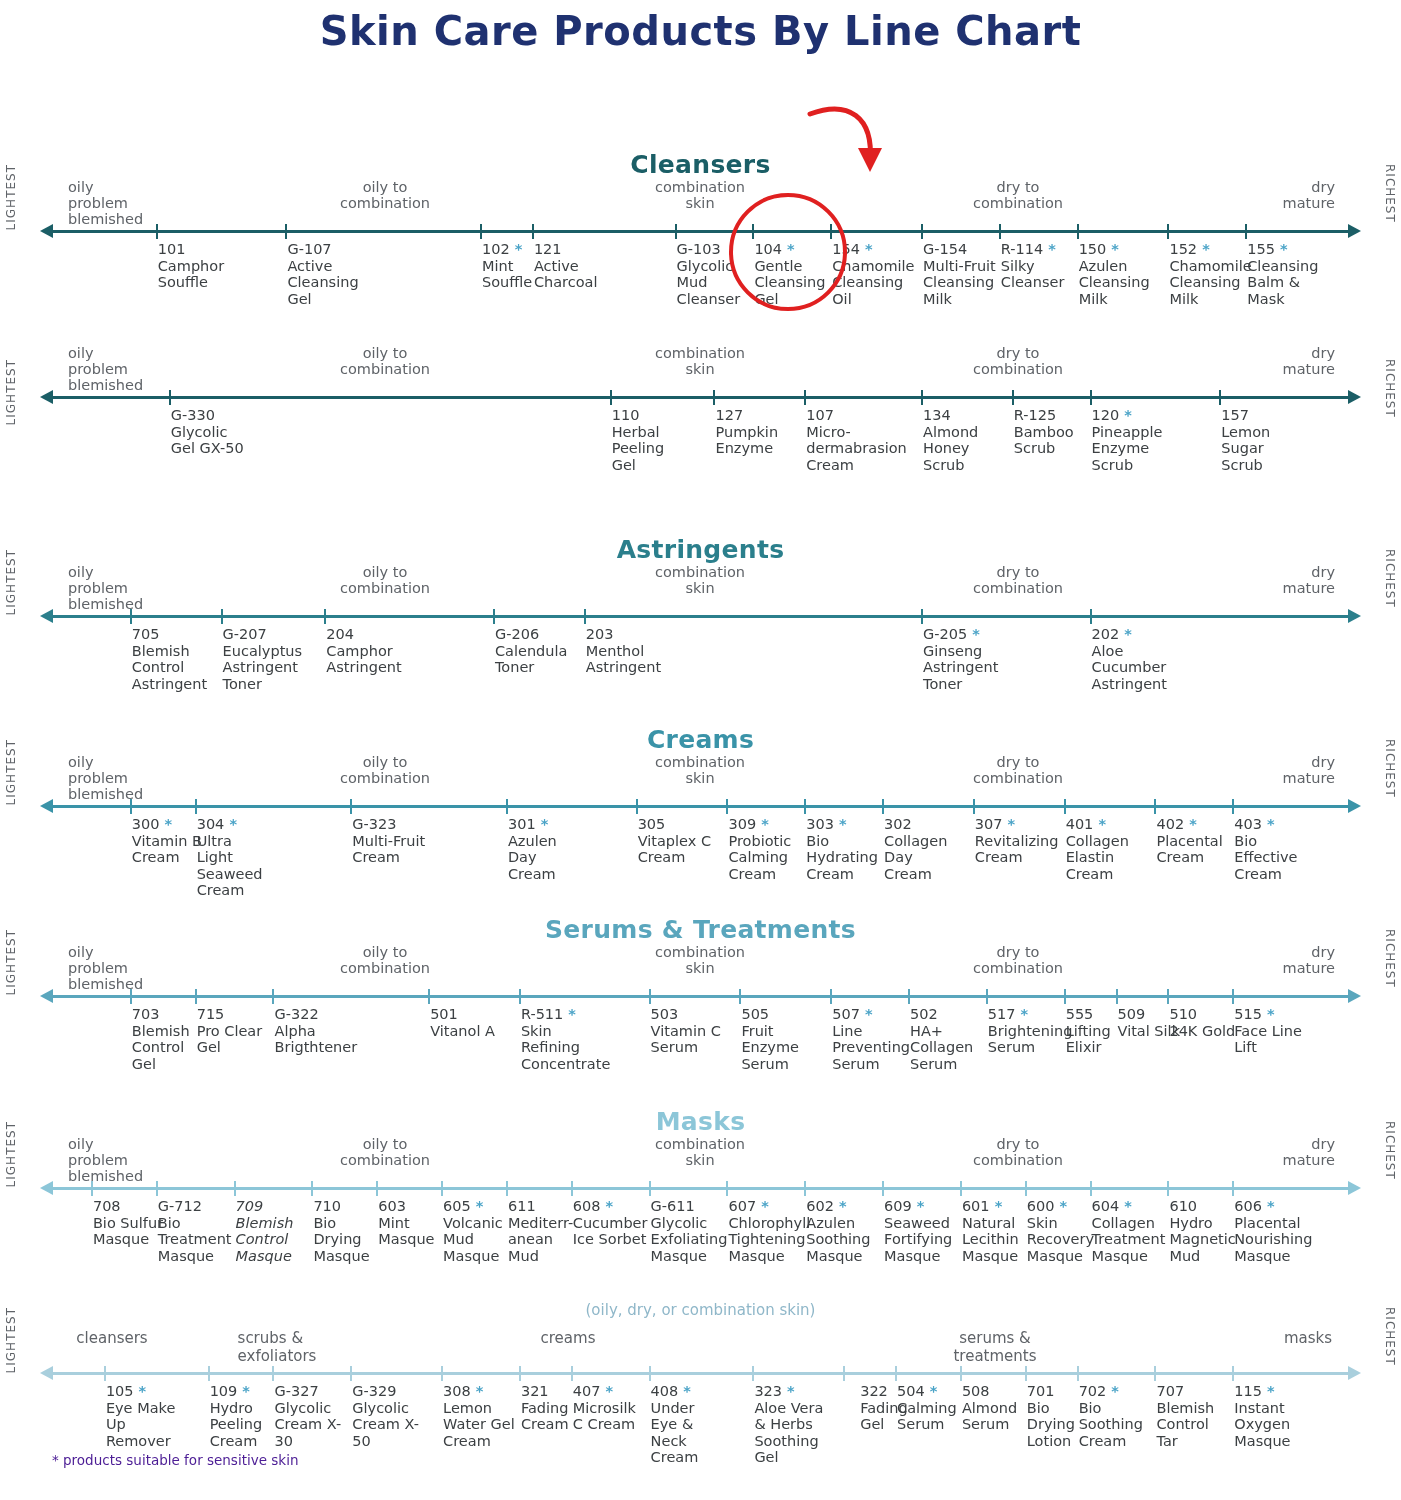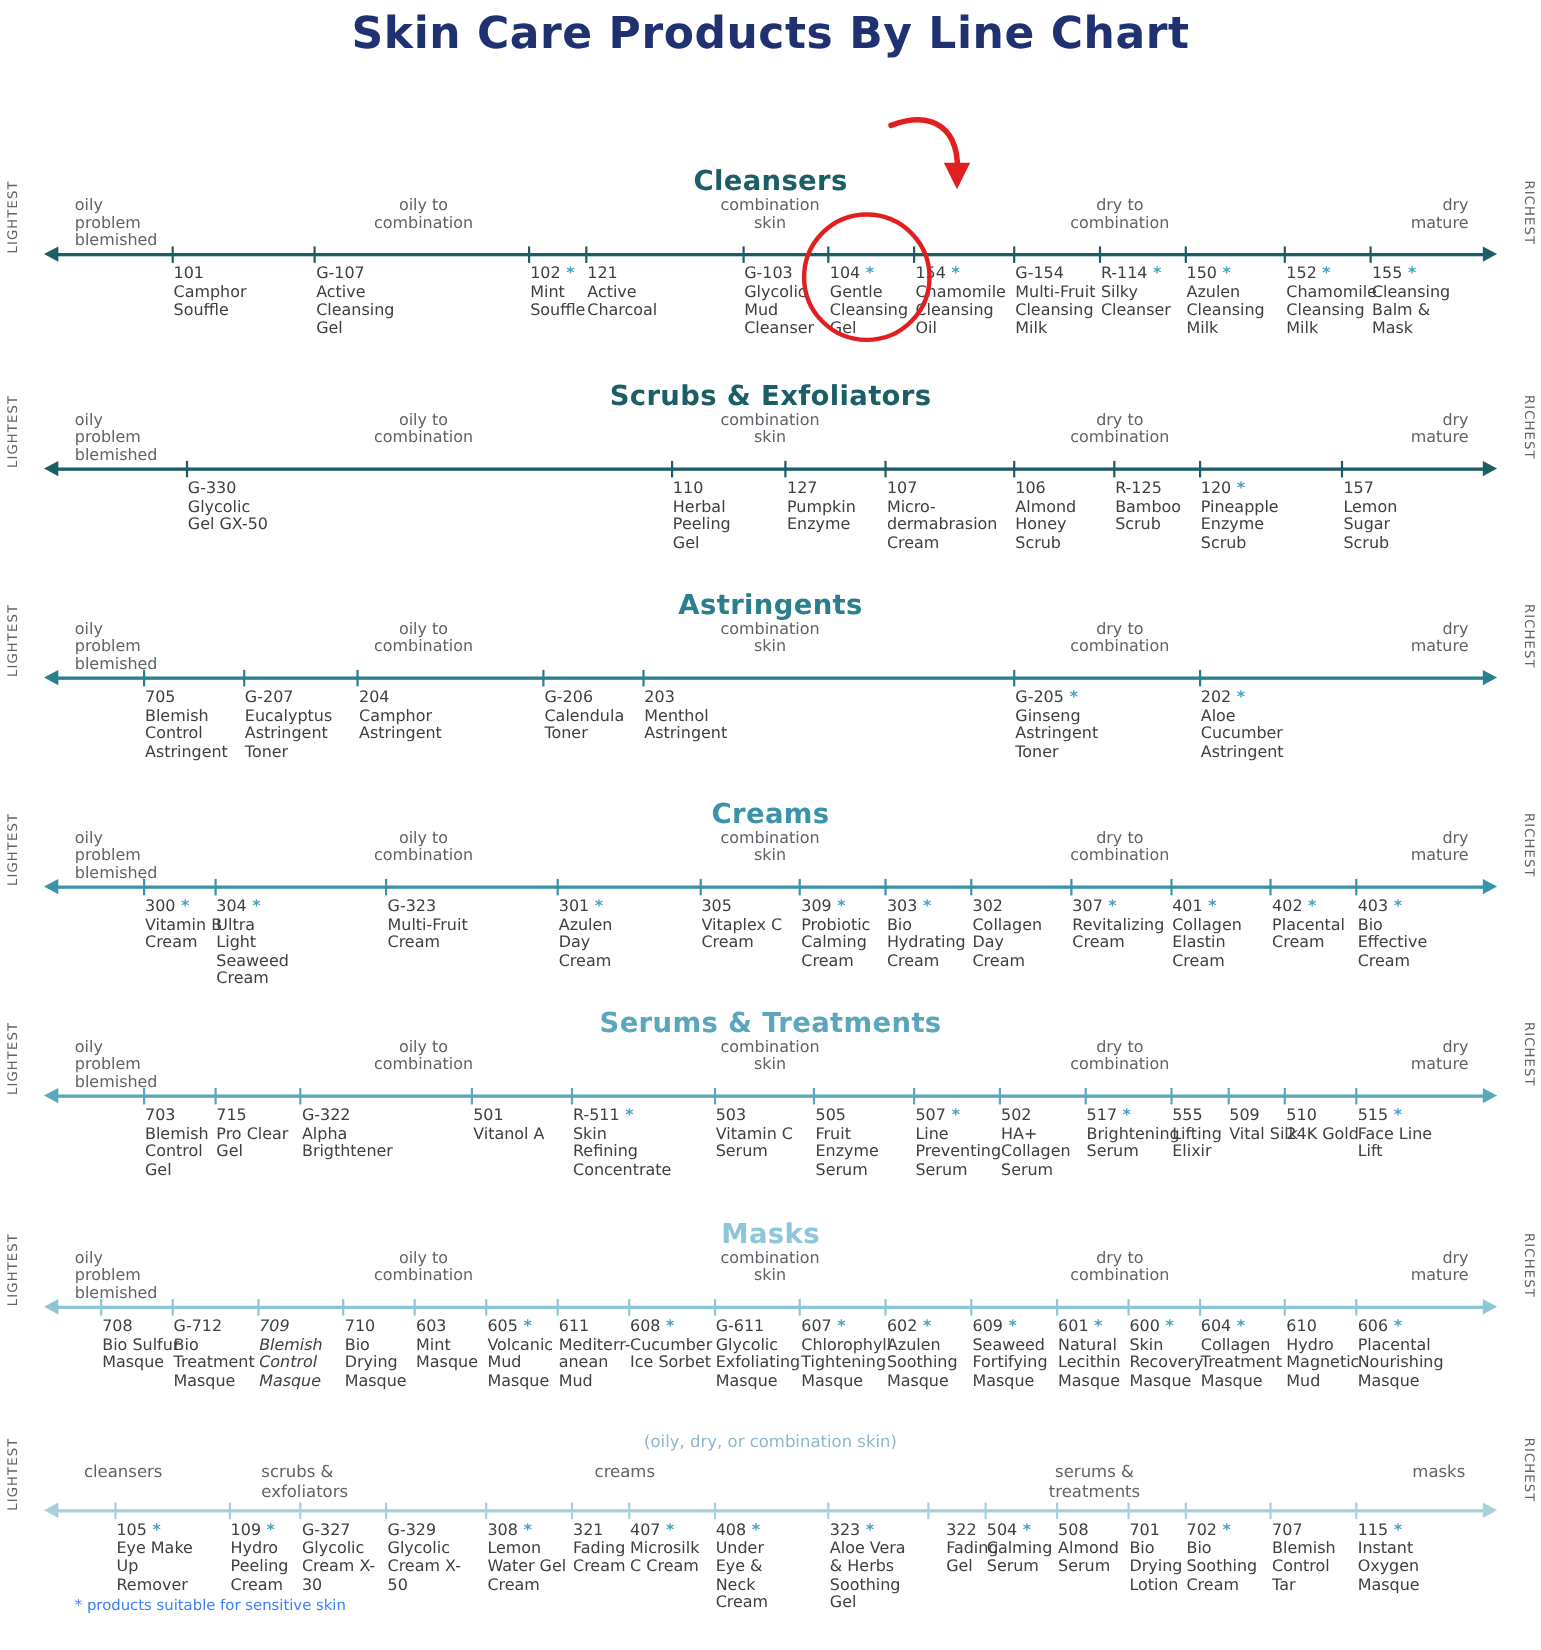--- a/index.html
+++ b/index.html
@@ -95,23 +95,23 @@
     position:absolute;
     top:0;
     font-size:14.5px;
     line-height:16.5px;
     color:#3c4043;
   }
   .code{white-space:nowrap;}
   .star{color:#4aa3c7;font-weight:bold;}
   .footnote{
     position:absolute;
-    left:68px;
+    left:52px;
     font-size:13.5px;
-    color:#3b82f6;
+    color:#4c1d95;
   }
   .multi-sub{
     text-align:center;
     font-size:15px;
     color:#8fb7c9;
     margin-top:-2px;
   }
   .cat{
     position:absolute;
     font-size:15px;
@@ -220,21 +220,20 @@
           <div class="code">152<span class="star"> *</span></div>
           <div>Chamomile Cleansing Milk</div>
         </div>
         <div class="item" style="left: 1247.24px; width: 74px;">
           <div class="code">155<span class="star"> *</span></div>
           <div>Cleansing Balm &amp; Mask</div>
         </div>
       </div>
     </div>
     <div class="section" style="position: absolute; left: 0px; right: 0px; top: 291px;">
-      <div class="section-title" style="color: rgb(27, 94, 102);">Scrubs &amp; Exfoliators</div>
       <div class="zones">
         <div class="zone " style="left: 68px; top: 0px;">
           <div>oily</div>
           <div>problem</div>
           <div>blemished</div>
         </div>
         <div class="zone center" style="left: 385px; top: 0px;">
           <div>oily to</div>
           <div>combination</div>
         </div>
@@ -277,21 +276,21 @@
         </div>
         <div class="item" style="left: 715.47px; width: 74px;">
           <div class="code">127</div>
           <div>Pumpkin Enzyme</div>
         </div>
         <div class="item" style="left: 806.26px; width: 74px;">
           <div class="code">107</div>
           <div>Micro-dermabrasion Cream</div>
         </div>
         <div class="item" style="left: 922.99px; width: 74px;">
-          <div class="code">106</div>
+          <div class="code">134</div>
           <div>Almond Honey Scrub</div>
         </div>
         <div class="item" style="left: 1013.78px; width: 74px;">
           <div class="code">R-125</div>
           <div>Bamboo Scrub</div>
         </div>
         <div class="item" style="left: 1091.6px; width: 74px;">
           <div class="code">120<span class="star"> *</span></div>
           <div>Pineapple Enzyme Scrub</div>
         </div>

